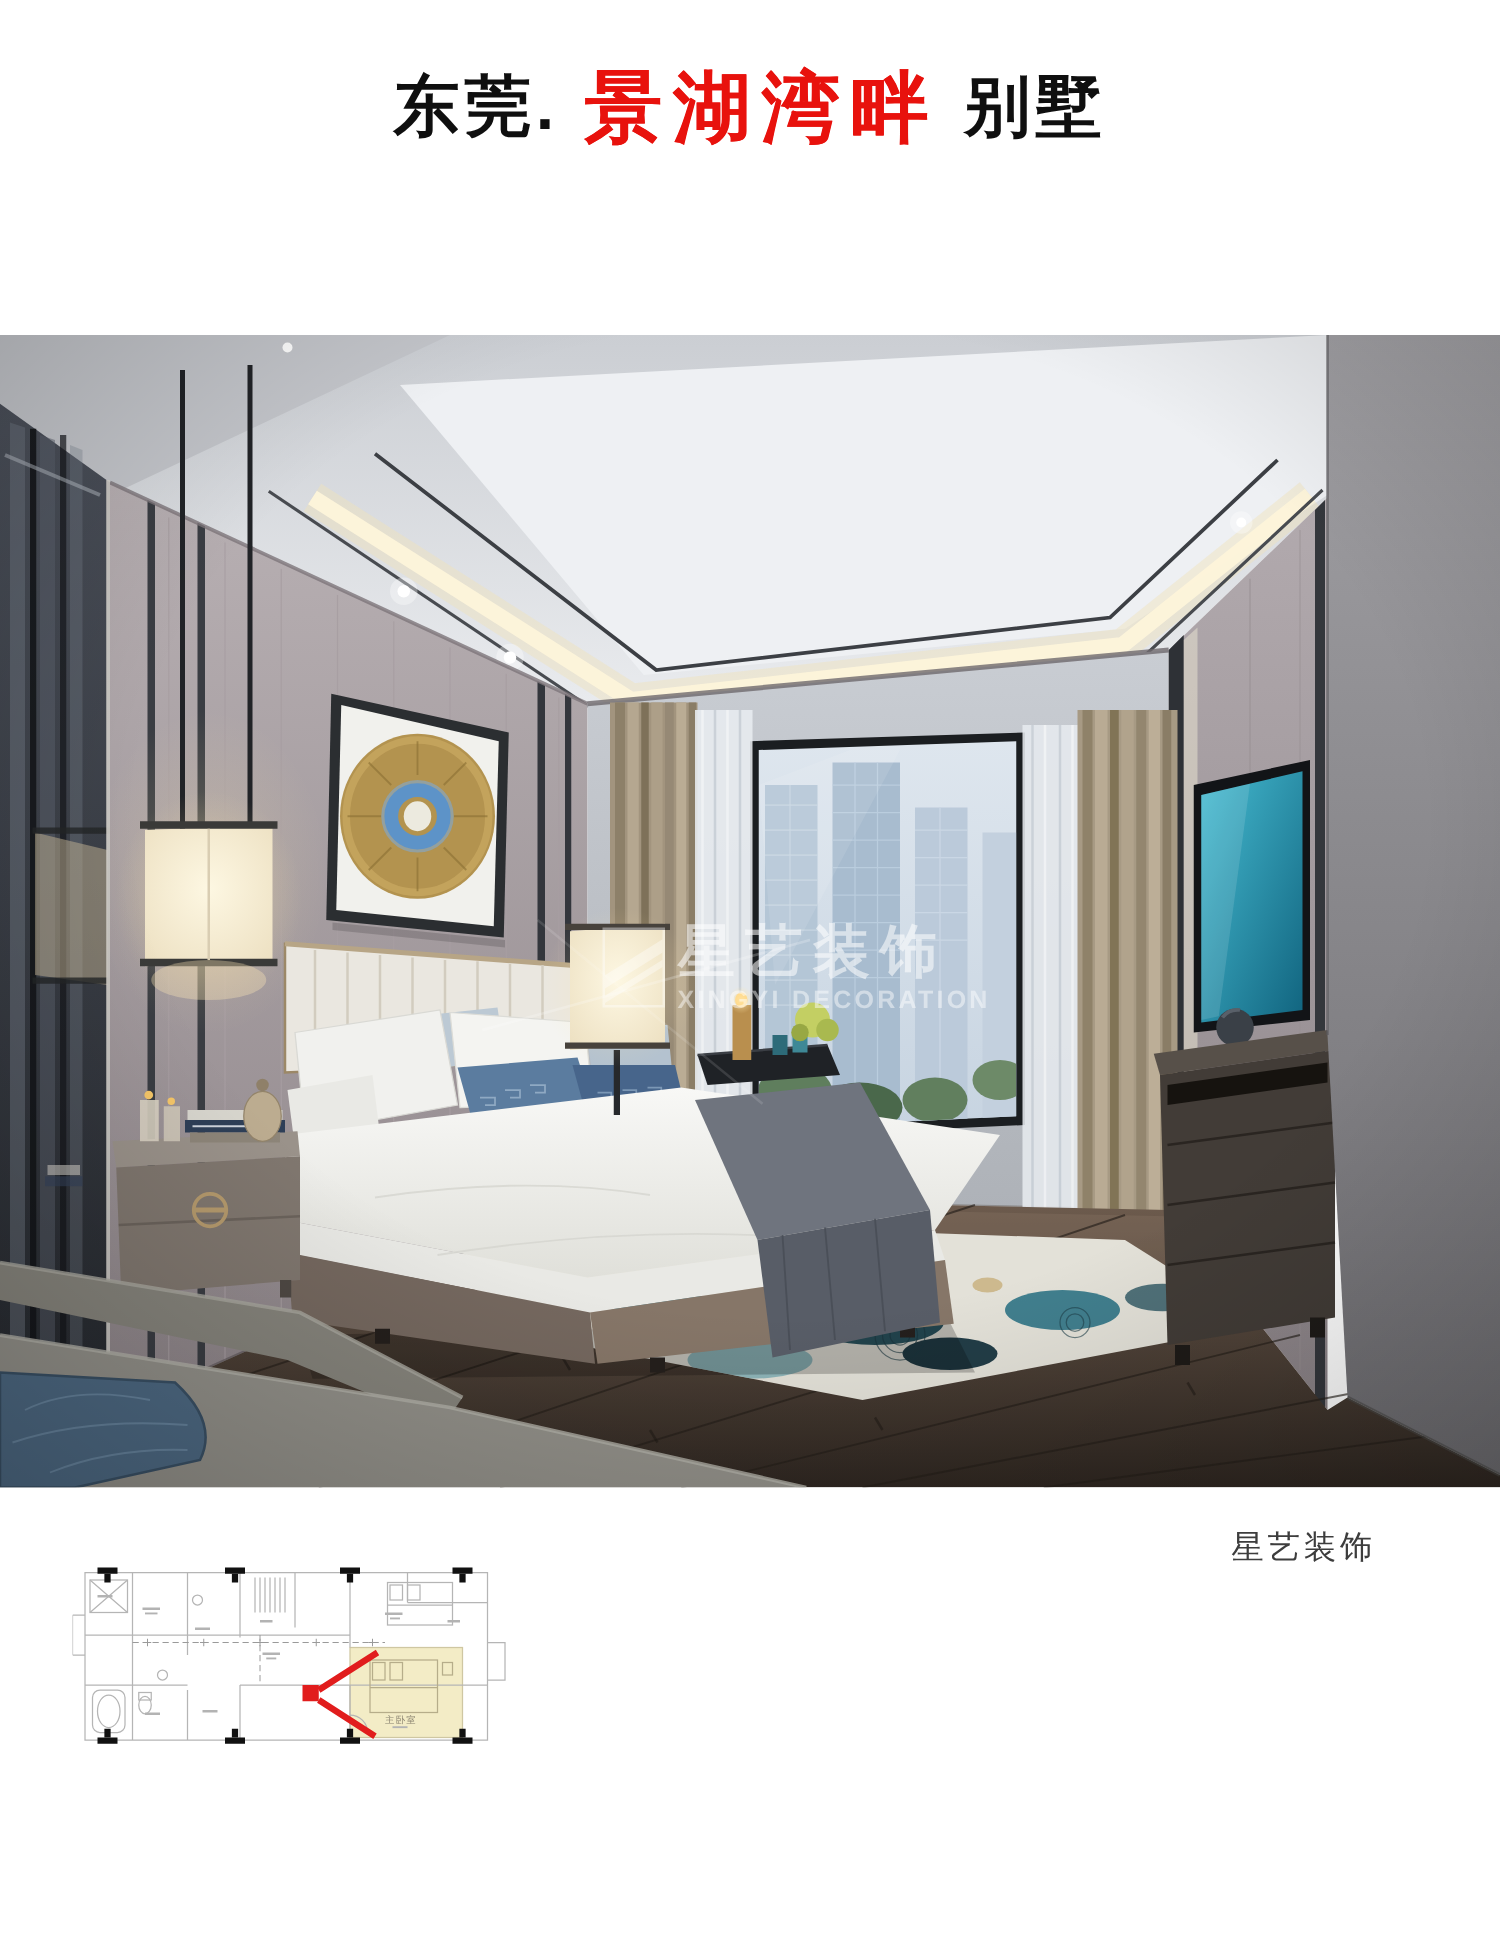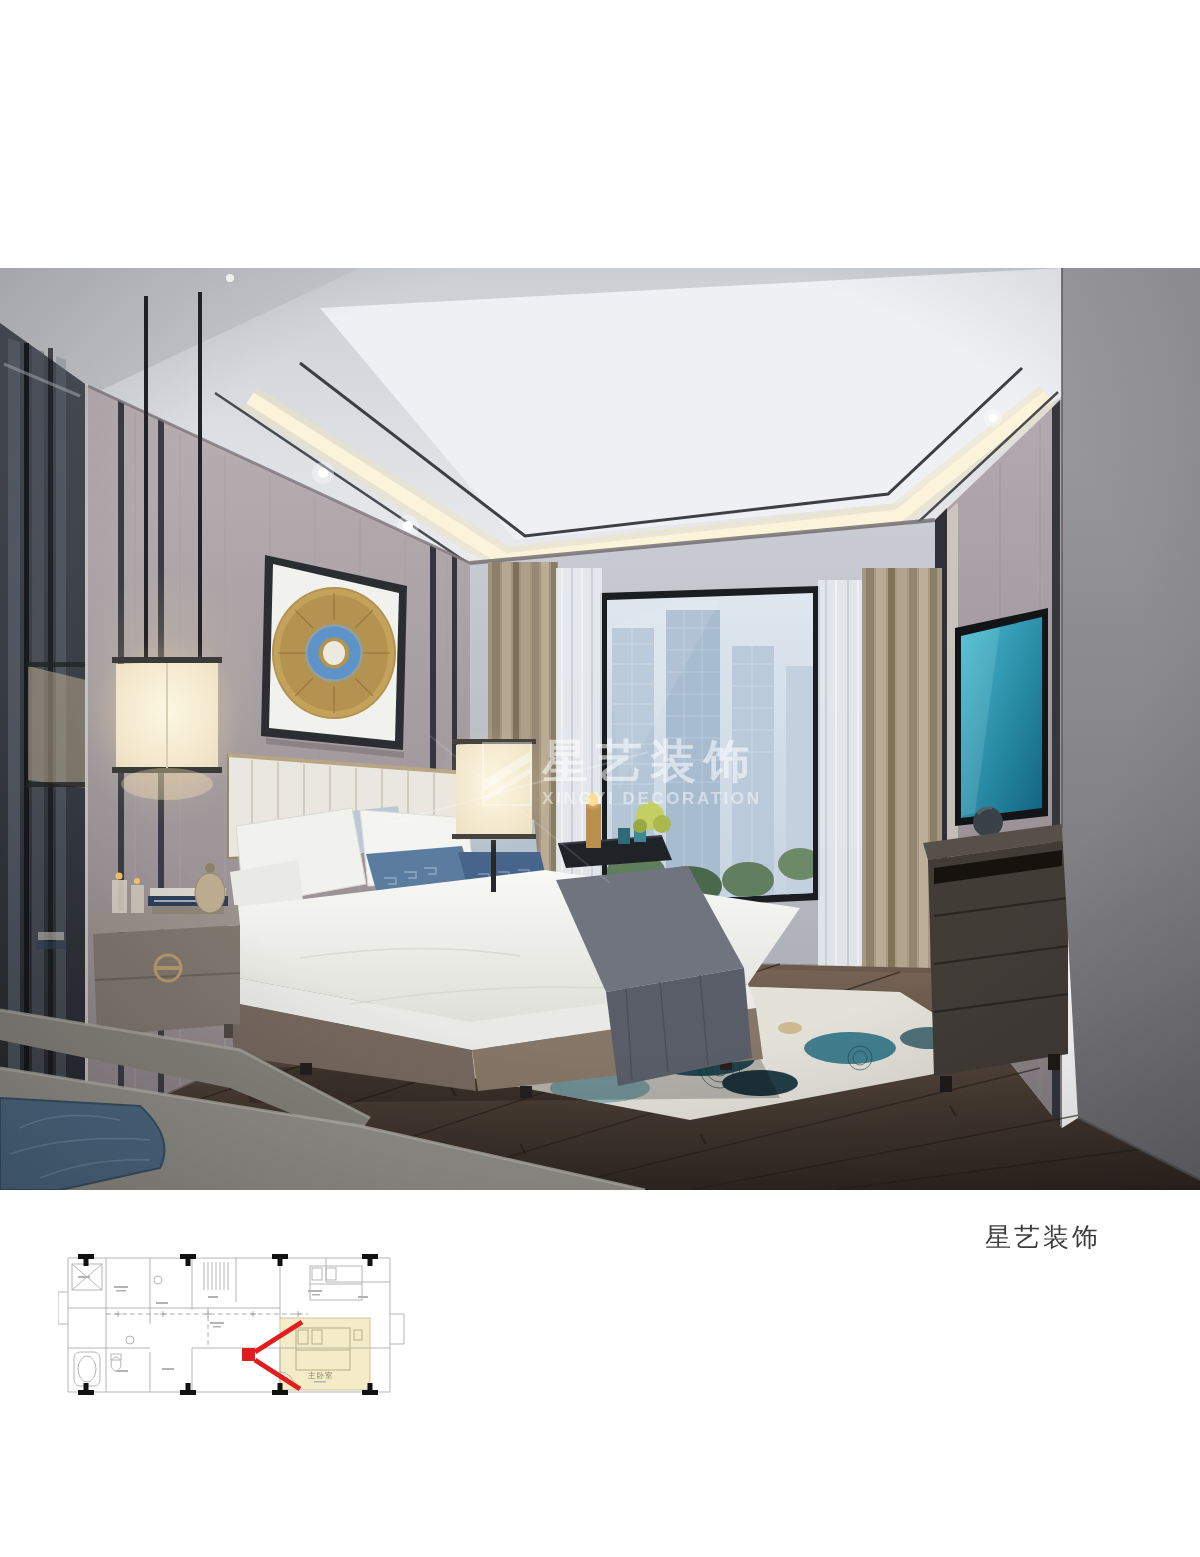--- a/index.html
+++ b/index.html
@@ -15,32 +15,35 @@
   .photo svg{display:block;}
   
   .wm{position:absolute;left:482px;top:468px;display:flex;align-items:flex-start;pointer-events:none;}
   .wm-logo{width:46px;height:60px;border:2px solid rgba(255,255,255,0.40);position:relative;
            overflow:hidden;margin-top:6px;}
   .wm-logo i{position:absolute;display:block;background:rgba(255,255,255,0.38);}
   .wm-logo i:first-child{width:64px;height:9px;left:-8px;top:22px;transform:rotate(-32deg);}
   .wm-logo i:last-child{width:64px;height:5px;left:-8px;top:38px;transform:rotate(-32deg);}
   .wm-text{margin-left:10px;}
   .wm-cn{font-size:46px;font-weight:700;letter-spacing:8px;line-height:1.1;}
-  .wm-en{font-size:17px;font-weight:700;letter-spacing:2.6px;opacity:.85;margin-top:2px;}
+  .wm-en{font-size:20px;font-weight:700;letter-spacing:2.6px;opacity:.85;margin-top:2px;}
   
   .caption{position:absolute;left:985px;top:1220px;font-size:26px;letter-spacing:3px;}
   
   .plan{position:absolute;left:58px;top:1252px;}
   .plan text{font-family:"Liberation Sans","DejaVu Sans",sans-serif;}
 </style>
 </head>
 <body>
 
 <div class="page">
 
+  <div class="title" style="color: rgb(15, 15, 15);">
+    <span class="t-black">东莞.</span><span class="t-red" style="color: rgb(232, 18, 13);">景湖湾畔</span><span class="t-black">别墅</span>
+  </div>
 
   <div class="photo">
     <svg width="1200" height="922" viewBox="0 0 1200 922" xmlns="http://www.w3.org/2000/svg">
       <defs>
         <linearGradient id="gCeil" x1="0" y1="0" x2="0" y2="1">
           <stop offset="0" stop-color="#cbced3"></stop>
             <stop offset="1" stop-color="#e9ebee"></stop>
         </linearGradient>
         <linearGradient id="gBedWall" x1="0" y1="0" x2="0" y2="1">
           <stop offset="0" stop-color="#b8b0b3"></stop>

